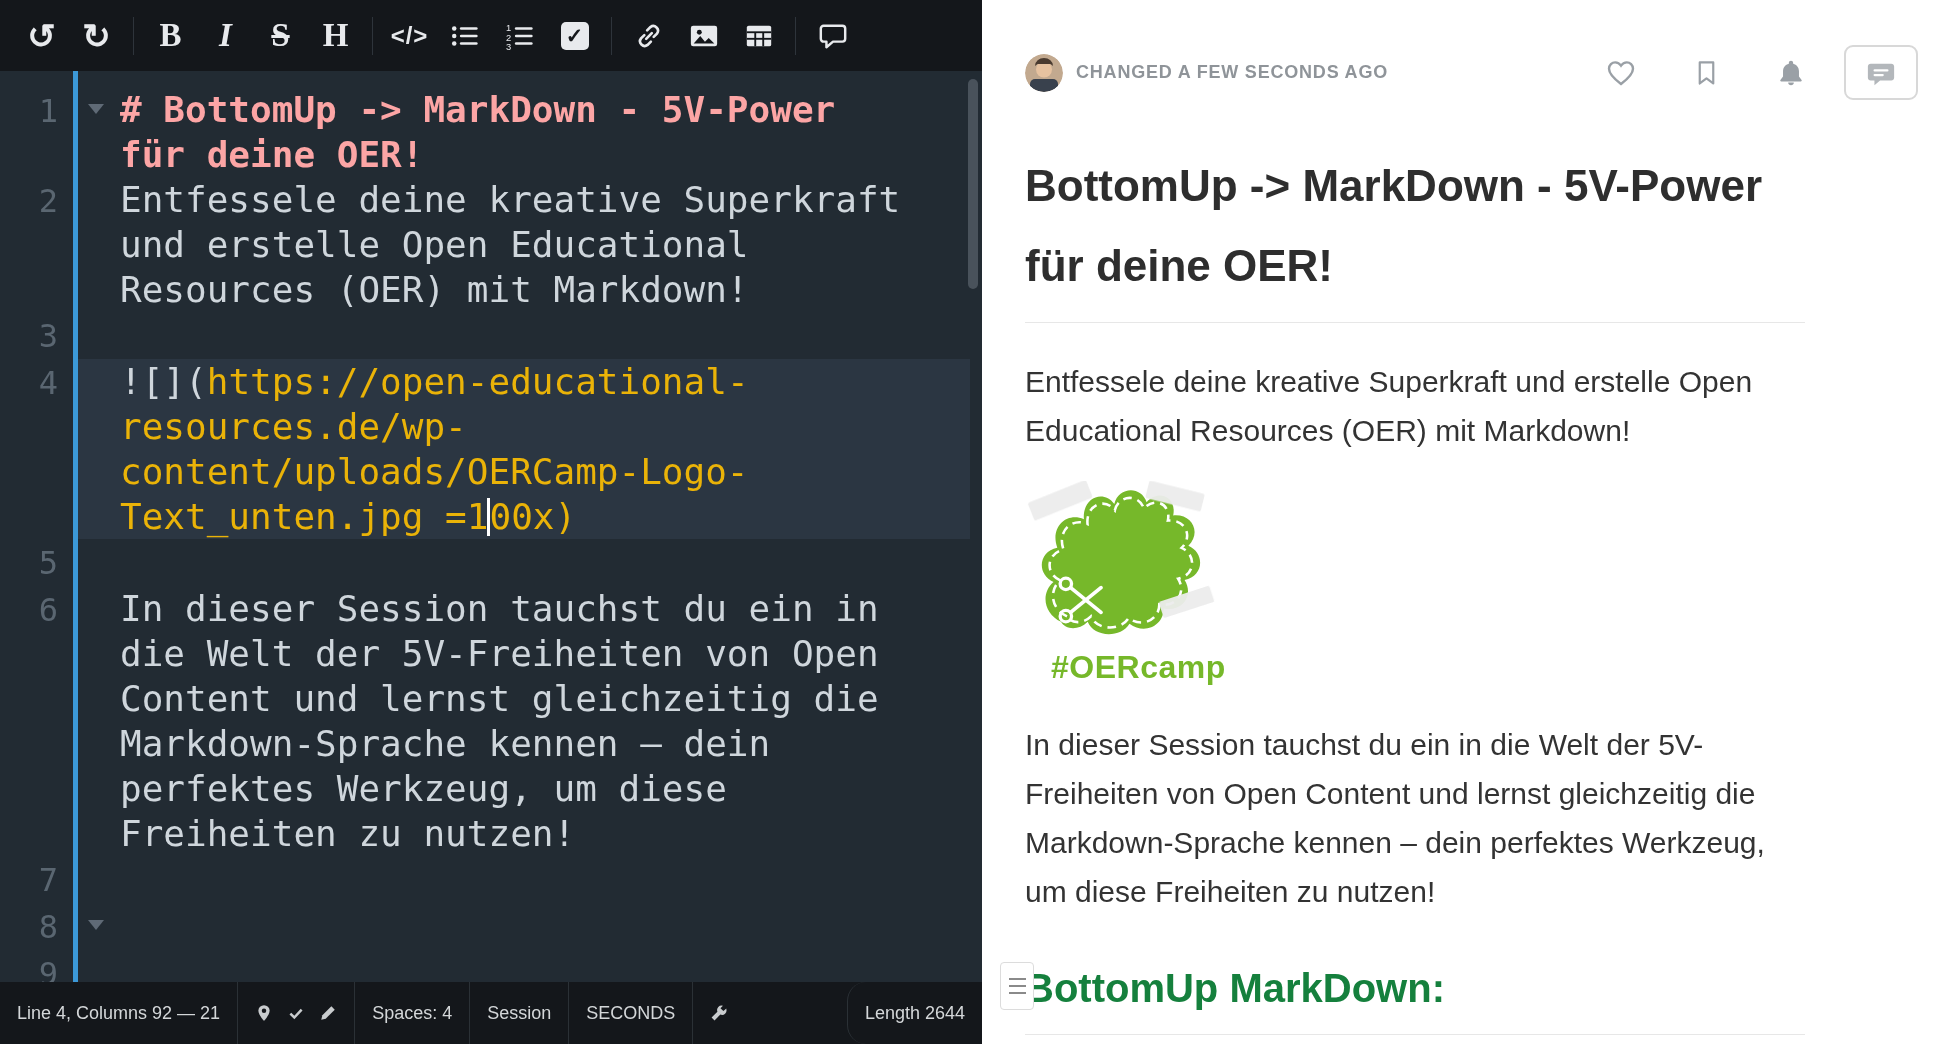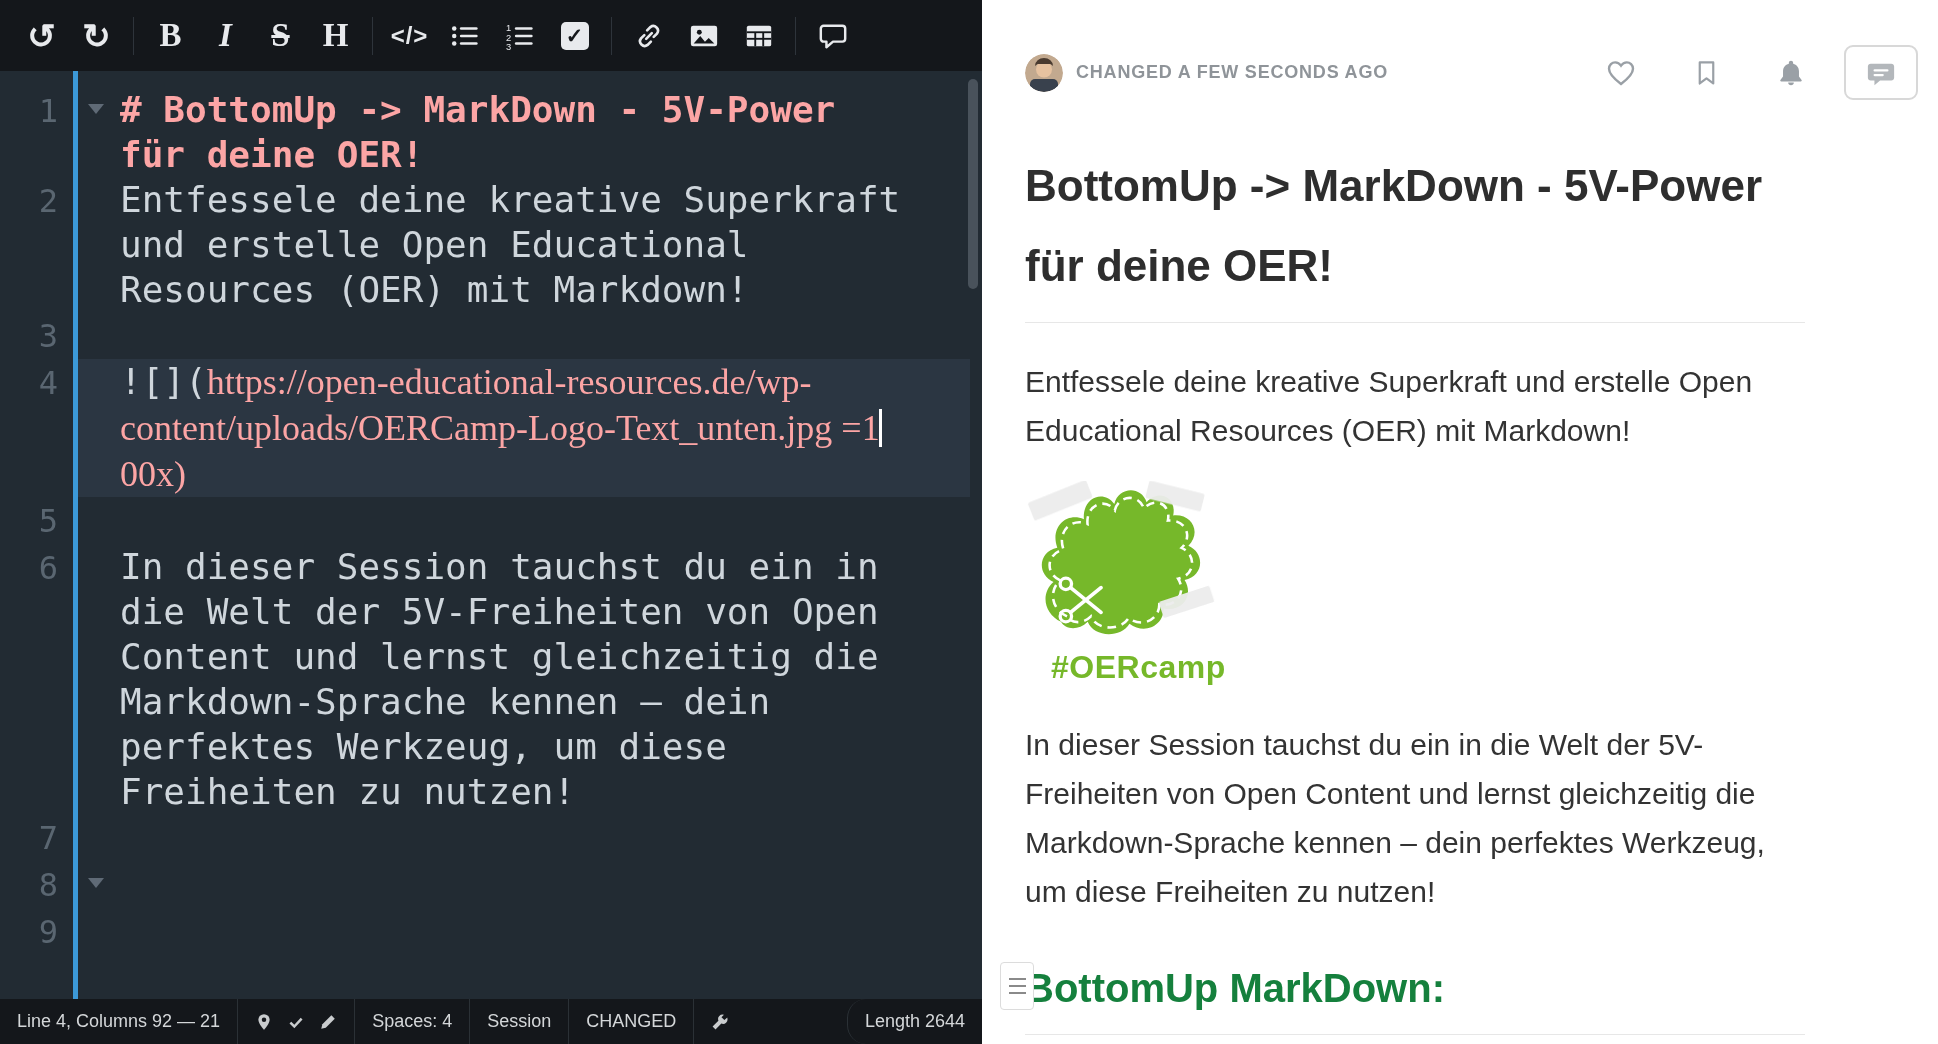--- a/index.html
+++ b/index.html
@@ -37,27 +37,27 @@
   .lnum { display:inline-block; width:58px; text-align:right; color:#5a6671;
           font-size:32px; line-height:45px; }
   .fold { position:absolute; left:88px; top:17px; }
   .fold::after { content:''; display:block; width:0; height:0;
                  border-left:8px solid transparent; border-right:8px solid transparent;
                  border-top:10px solid #5f6a76; }
   .ltext { width:790px; padding-left:8px; white-space:pre-wrap; overflow-wrap:break-word;
            min-height:45px; position:relative; z-index:1; color:#cfd6dc; }
   .seg-heading { color:#fca5a5; font-weight:bold; }
   .seg-plain { color:#cfd6dc; }
-  .seg-link { color:#fca5a5;font-family:Liberation Serif, serif; }
+  .seg-link { color:#eab308; }
   .seg-cursor { display:inline-block; width:3px; height:38px; background:#ffffff;
                 vertical-align:-7px; margin:0 -1px; }
   .vscroll { position:absolute; right:4px; top:8px; width:10px; height:210px;
              border-radius:5px; background:#49525b; z-index:4; }
 
-  .statusbar { height:45px; flex:none; background:#14171b; display:flex;
+  .statusbar { height:62px; flex:none; background:#14171b; display:flex;
                align-items:stretch; color:#d4d7d9; font-size:18px; }
   .sb-item { display:flex; align-items:center; padding:0 17px; gap:14px;
              border-left:1px solid #2b3136; white-space:nowrap; }
   .sb-item:first-child { border-left:none; }
   .sb-length { margin-left:auto;border-radius:19px; }
   .sb-ic { display:flex; align-items:center; }
 
   
   .preview-pane { flex:1; background:#fff; position:relative; overflow:hidden; }
   .split-grip { position:absolute; left:18px; top:962px; width:34px; height:48px;
@@ -248,21 +248,21 @@
             </svg>
           </span>
       </div>
       <div class="sb-item">
           <span>Spaces: 4</span>
         </div>
       <div class="sb-item">
           <span>Session</span>
         </div>
       <div class="sb-item">
-          <span>CHANGED</span>
+          <span>SECONDS</span>
         </div>
       <div class="sb-item">
         <span class="sb-ic">
             <svg viewBox="0 0 16 16" width="18" height="18">
               <path fill="#c9ccce" d="M14.5 4.5a4 4 0 0 1-5.3 4.9L4 14.6 1.4 12l5.2-5.2A4 4 0 0 1 11.5 1.5L9.3 3.7l2.6 2.6 2.6-2.2z"></path>
             </svg>
           </span>
       </div>
       <div class="sb-item sb-length">
           <span>Length 2644</span>

